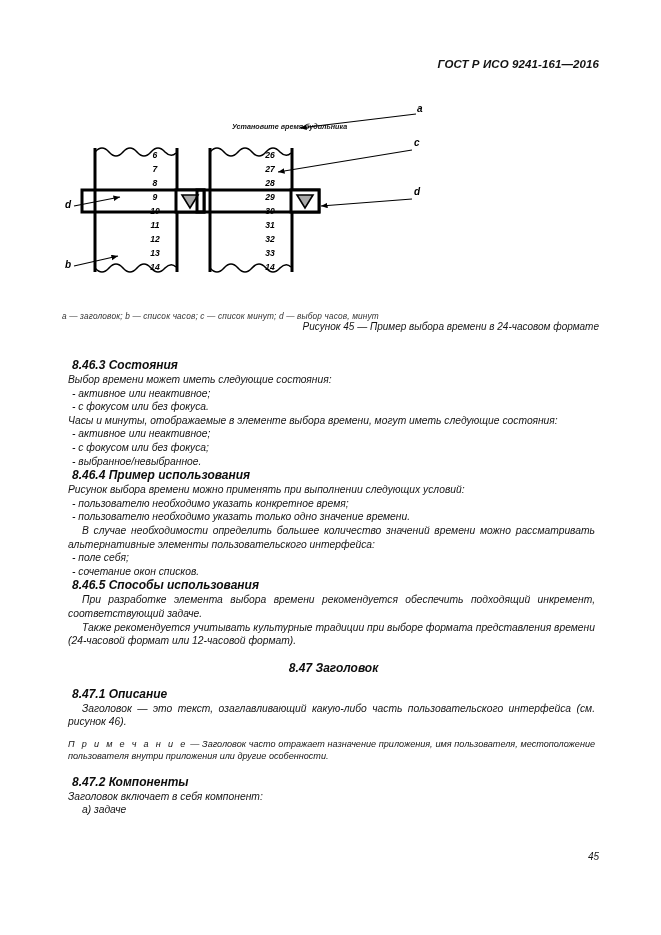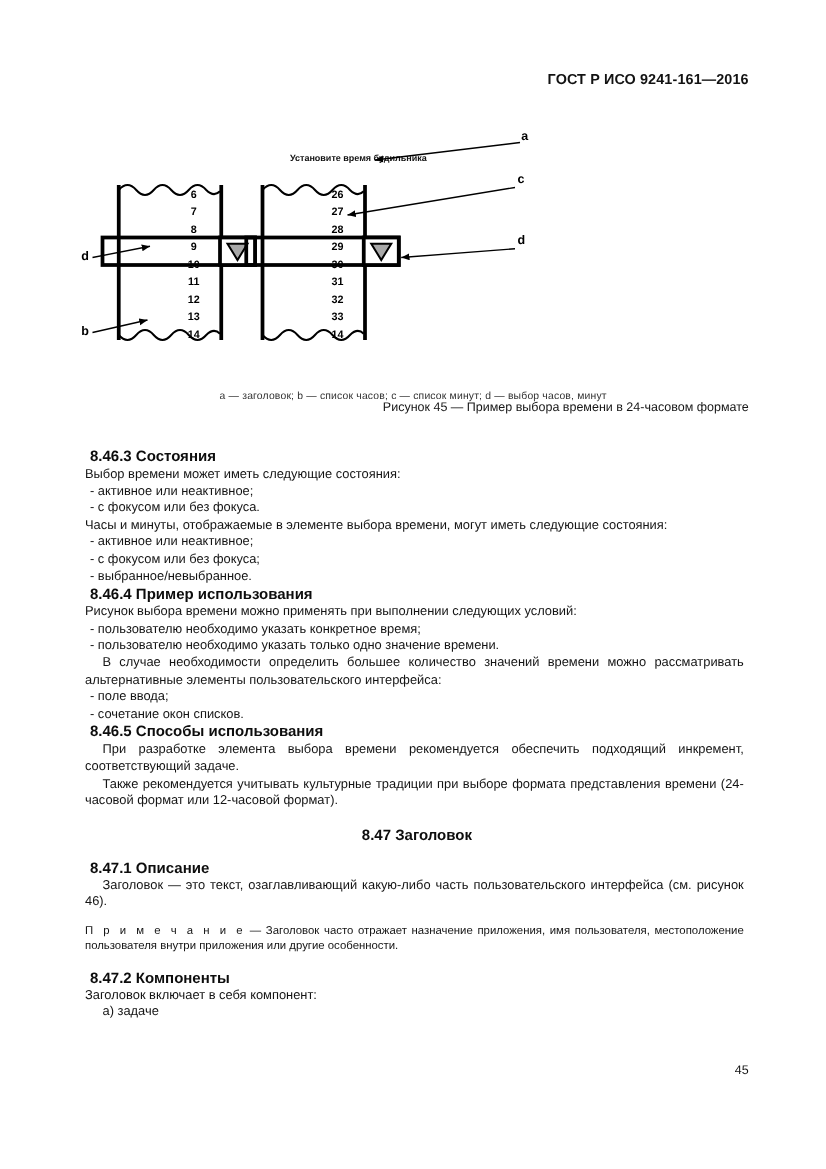--- a/index.html
+++ b/index.html
@@ -14,20 +14,21 @@
     font-family: "Liberation Sans", sans-serif;
     color: #1a1a1a;
     overflow: hidden;
   }
 
   .page {
     position: absolute;
     left: 0; top: 0;
     width: 661px;
     height: 935px;
+    font-style: italic;
   }
 
   
   .doc-header {
     position: absolute;
     top: 58px;
     right: 62px;
     font-size: 11.5px;
     font-weight: bold;
     letter-spacing: 0.1px;
@@ -44,21 +45,20 @@
   }
   .figure-canvas {
     position: relative;
     width: 537px;
     height: 205px;
   }
   .figure-canvas svg { display: block; }
 
   .fig-legend {
     margin-top: 6px;
-    text-align: center;
     font-size: 8.3px;
     color: #303030;
     letter-spacing: 0.15px;
   }
   .fig-caption {
     text-align: right;
     font-size: 10px;
     color: #161616;
   }
 
@@ -235,21 +235,21 @@
     </ul>
 
     <h3 class="h-sub">8.46.4 Пример использования</h3>
     <p class="para">Рисунок выбора времени можно применять при выполнении следующих условий:</p>
     <ul class="dash">
       <li>- пользователю необходимо указать конкретное время;</li>
       <li>- пользователю необходимо указать только одно значение времени.</li>
     </ul>
     <p class="para indent just">В случае необходимости определить большее количество значений времени можно рассматривать альтернативные элементы пользовательского интерфейса:</p>
     <ul class="dash">
-      <li>- поле ввода;</li>
+      <li>- поле себя;</li>
       <li>- сочетание окон списков.</li>
     </ul>
 
     <h3 class="h-sub">8.46.5 Способы использования</h3>
     <p class="para indent just">При разработке элемента выбора времени рекомендуется обеспечить подходящий инкремент, соответствующий задаче.</p>
     <p class="para indent just">Также рекомендуется учитывать культурные традиции при выборе формата представления времени (24-часовой формат или 12-часовой формат).</p>
 
     <h3 class="h-sub spaced-top">8.47 Заголовок</h3>
 
     <h3 class="h-sub spaced-top2">8.47.1 Описание</h3>

